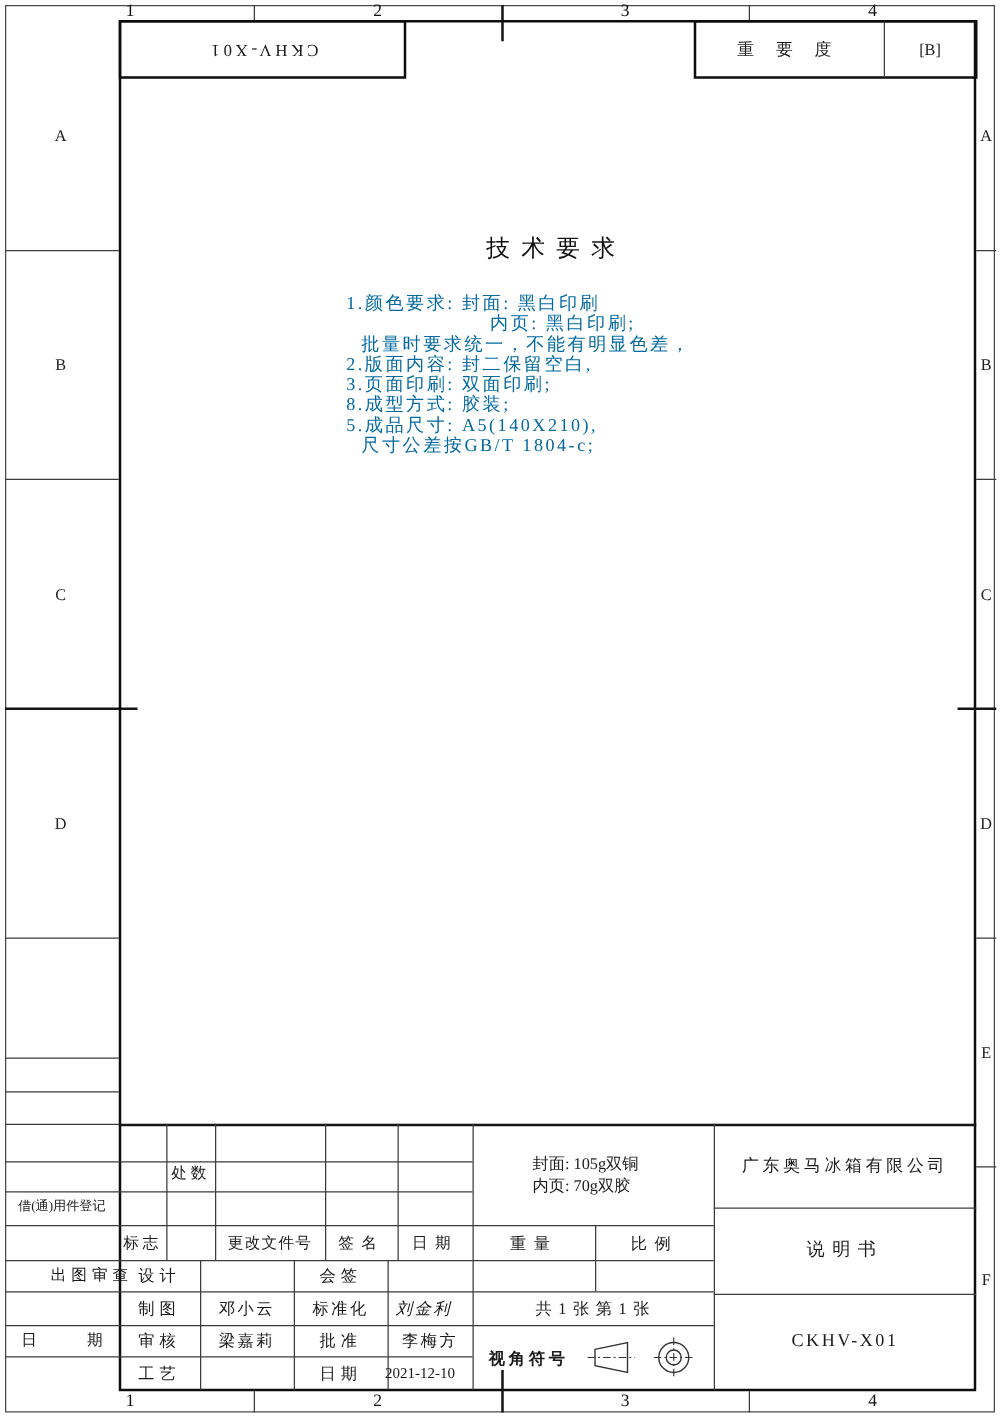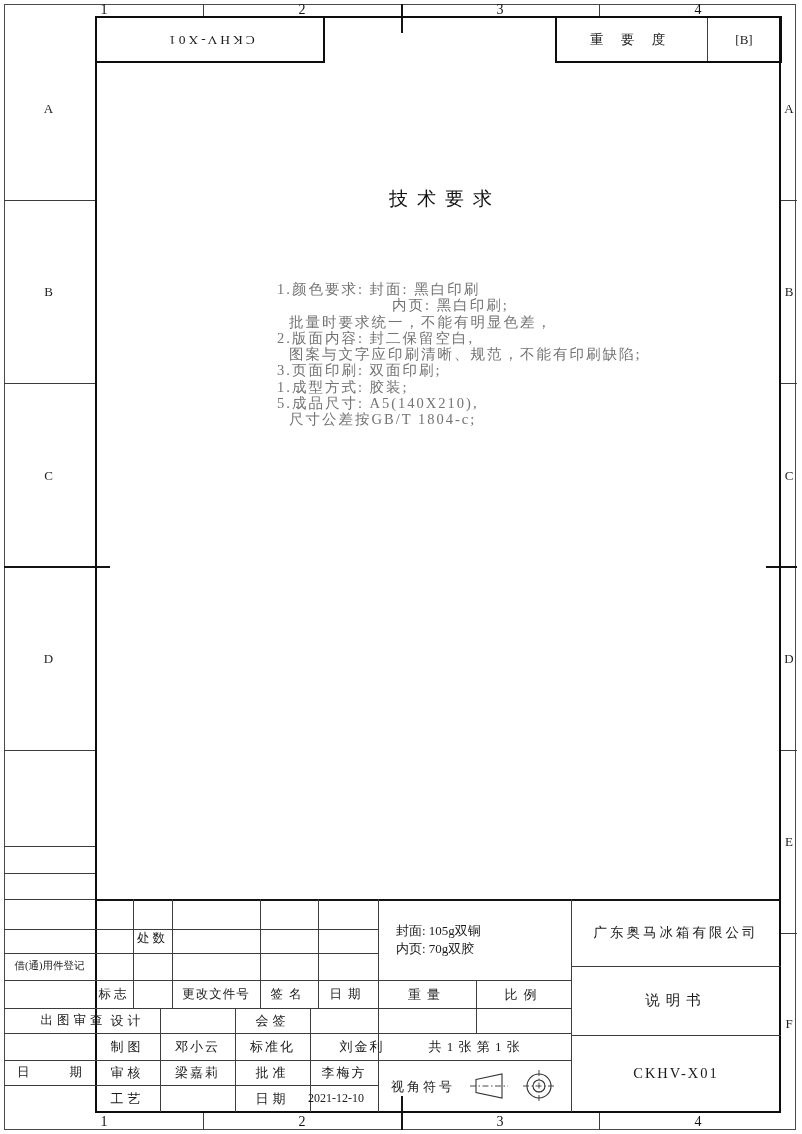--- a/index.html
+++ b/index.html
@@ -11,21 +11,21 @@
   .cell{position:absolute;display:flex;align-items:center;justify-content:center;
         font-size:13px;white-space:nowrap;line-height:1;}
   .zone{font-size:13px;color:#222;}
   .num{font-size:14px;color:#111;}
   .outer{position:absolute;left:4px;top:4px;width:792px;height:1126px;border:1px solid #4a4a4a;box-sizing:border-box;}
   .frame{position:absolute;left:95px;top:16px;width:686px;height:1097px;border:2px solid #0d0d0d;box-sizing:border-box;}
   .box{position:absolute;border:2px solid #0d0d0d;box-sizing:border-box;display:flex;align-items:center;justify-content:center;}
   .rot180{transform:rotate(180deg);letter-spacing:3px;font-size:13.5px;}
   .techtitle{position:absolute;left:295px;top:186px;width:300px;text-align:center;
              font-size:19px;letter-spacing:9px;color:#111;}
-  .techbody{position:absolute;left:277px;top:235px;font-size:14.5px;letter-spacing:2px;color:#737373;margin-top:46px;}
+  .techbody{position:absolute;left:277px;top:235px;font-size:14.5px;letter-spacing:2px;color:#0369a1;}
   .techbody div{line-height:16.3px;white-space:pre;}
   .ind115{margin-left:115px;} .ind12{margin-left:12px;}
   .ls1{letter-spacing:1px;} .ls2{letter-spacing:2px;} .ls3{letter-spacing:3px;}
   .ls4{letter-spacing:4px;} .ls6{letter-spacing:6px;} .ls7{letter-spacing:7px;}
   .f10{font-size:10.5px;} .f12{font-size:12px;} .f125{font-size:12.5px;}
   .f135{font-size:13.5px;} .f145{font-size:14.5px;}
   .jd{display:block;line-height:25px;padding:0 13px;text-align:justify;text-align-last:justify;box-sizing:border-box;}
   .matcell{flex-direction:column;align-items:flex-start;justify-content:center;padding-left:34px;box-sizing:border-box;}
   .matcell div{line-height:17.5px;}
   .viewrow{justify-content:flex-start;padding-left:13px;gap:14px;box-sizing:border-box;}
@@ -95,23 +95,22 @@
 <div class="vl" style="left:707px;top:18px;height:43px;"></div>
 <div class="cell f135 ls7" style="left:555px;top:16px;width:152px;height:47px;">重 要 度</div>
 <div class="cell" style="left:707px;top:16px;width:74px;height:47px;">[B]</div>
 
 <div class="techtitle">技术要求</div>
 <div class="techbody">
   <div>1.颜色要求: 封面: 黑白印刷</div>
   <div class="ind115">内页: 黑白印刷;</div>
   <div class="ind12">批量时要求统一，不能有明显色差，</div>
   <div>2.版面内容: 封二保留空白,</div>
-  <div class="ind12">图案与文字应印刷清晰、规范，不能有印刷缺陷;</div>
   <div>3.页面印刷: 双面印刷;</div>
-  <div>1.成型方式: 胶装;</div>
+  <div>8.成型方式: 胶装;</div>
   <div>5.成品尺寸: A5(140X210),</div>
   <div class="ind12">尺寸公差按GB/T 1804-c;</div>
 </div>
 
 <div class="hl dark" style="left:95px;top:899px;width:686px;height:2px;"></div>
 <div class="hl" style="left:95px;top:929px;width:283px;"></div>
 <div class="hl" style="left:95px;top:953px;width:283px;"></div>
 <div class="hl" style="left:95px;top:980px;width:476px;"></div>
 <div class="hl" style="left:95px;top:1008px;width:476px;"></div>
 <div class="hl" style="left:95px;top:1033px;width:476px;"></div>
@@ -141,43 +140,43 @@
 <div class="cell f125 ls6" style="left:318px;top:980px;width:60px;height:28px;">日期</div>
 
 <div class="cell ls4" style="left:95px;top:1008px;width:65px;height:25px;">设计</div>
 <div class="cell ls2" style="left:160px;top:1008px;width:75px;height:25px;"></div>
 <div class="cell ls4" style="left:235px;top:1008px;width:75px;height:25px;">会签</div>
 <div class="cell ls2" style="left:310px;top:1008px;width:68px;height:25px;"></div>
 
 <div class="cell ls4" style="left:95px;top:1033px;width:65px;height:27px;">制图</div>
 <div class="cell ls2" style="left:160px;top:1033px;width:75px;height:27px;">邓小云</div>
 <div class="cell ls2" style="left:235px;top:1033px;width:75px;height:27px;">标准化</div>
-<div class="cell ls2" style="left:328px;top:1033px;width:68px;height:27px;">刘金利</div>
+<div class="cell ls2" style="left:305px;top:1033px;width:68px;height:27px;font-style:italic;">刘金利</div>
 
 <div class="cell ls4" style="left:95px;top:1060px;width:65px;height:25px;">审核</div>
 <div class="cell ls2" style="left:160px;top:1060px;width:75px;height:25px;">梁嘉莉</div>
 <div class="cell ls4" style="left:235px;top:1060px;width:75px;height:25px;">批准</div>
 <div class="cell ls2" style="left:310px;top:1060px;width:68px;height:25px;">李梅方</div>
 
 <div class="cell ls4" style="left:95px;top:1085px;width:65px;height:26px;">工艺</div>
 <div class="cell ls2" style="left:160px;top:1085px;width:75px;height:26px;"></div>
 <div class="cell ls4" style="left:235px;top:1085px;width:75px;height:26px;">日期</div>
 <div class="cell f12" style="left:302px;top:1085px;width:68px;height:26px;">2021-12-10</div>
 
-<div class="cell matcell" style="left:362px;top:899px;width:193px;height:81px;">
+<div class="cell matcell" style="left:392px;top:899px;width:193px;height:81px;">
   <div>封面: 105g双铜</div>
   <div>内页: 70g双胶</div>
 </div>
 
 <div class="cell ls6" style="left:378px;top:980px;width:98px;height:28px;">重量</div>
 <div class="cell ls6" style="left:476px;top:980px;width:95px;height:28px;">比例</div>
 
 <div class="cell ls1" style="left:378px;top:1033px;width:193px;height:27px;">共 1 张 第 1 张</div>
 
-<div class="cell viewrow" style="left:378px;top:1060px;width:193px;height:52px;">
+<div class="cell viewrow" style="left:378px;top:1060px;width:193px;height:52px;font-weight:bold;">
   <span class="ls3">视角符号</span>
   <svg width="40" height="30" viewBox="0 0 40 30">
     <polygon points="7,8.5 33,3 33,27 7,21.5" fill="none" stroke="#333" stroke-width="1.1"></polygon>
     <line x1="1" y1="15" x2="39" y2="15" stroke="#333" stroke-width="0.9" stroke-dasharray="6 2.5 1.5 2.5"></line>
   </svg>
   <svg width="32" height="34" viewBox="0 0 32 34">
     <circle cx="16" cy="17" r="12" fill="none" stroke="#333" stroke-width="1.1"></circle>
     <circle cx="16" cy="17" r="6" fill="none" stroke="#333" stroke-width="1.1"></circle>
     <line x1="0" y1="17" x2="32" y2="17" stroke="#333" stroke-width="0.9" stroke-dasharray="6 2.5 1.5 2.5"></line>
     <line x1="16" y1="1" x2="16" y2="33" stroke="#333" stroke-width="0.9" stroke-dasharray="6 2.5 1.5 2.5"></line>

